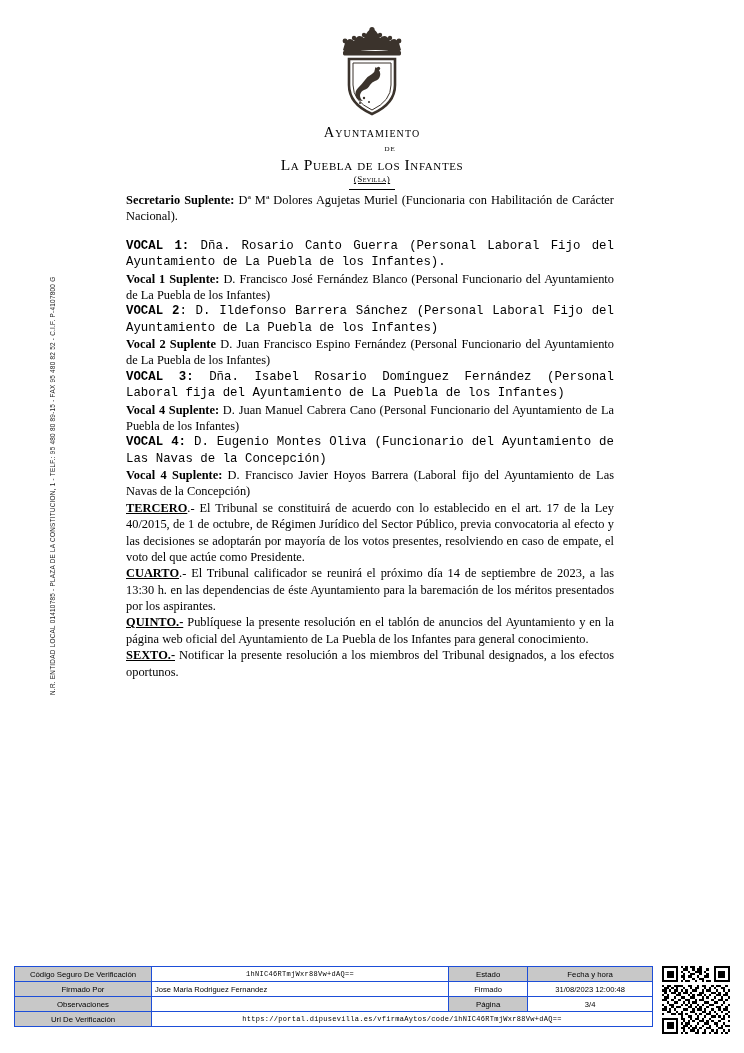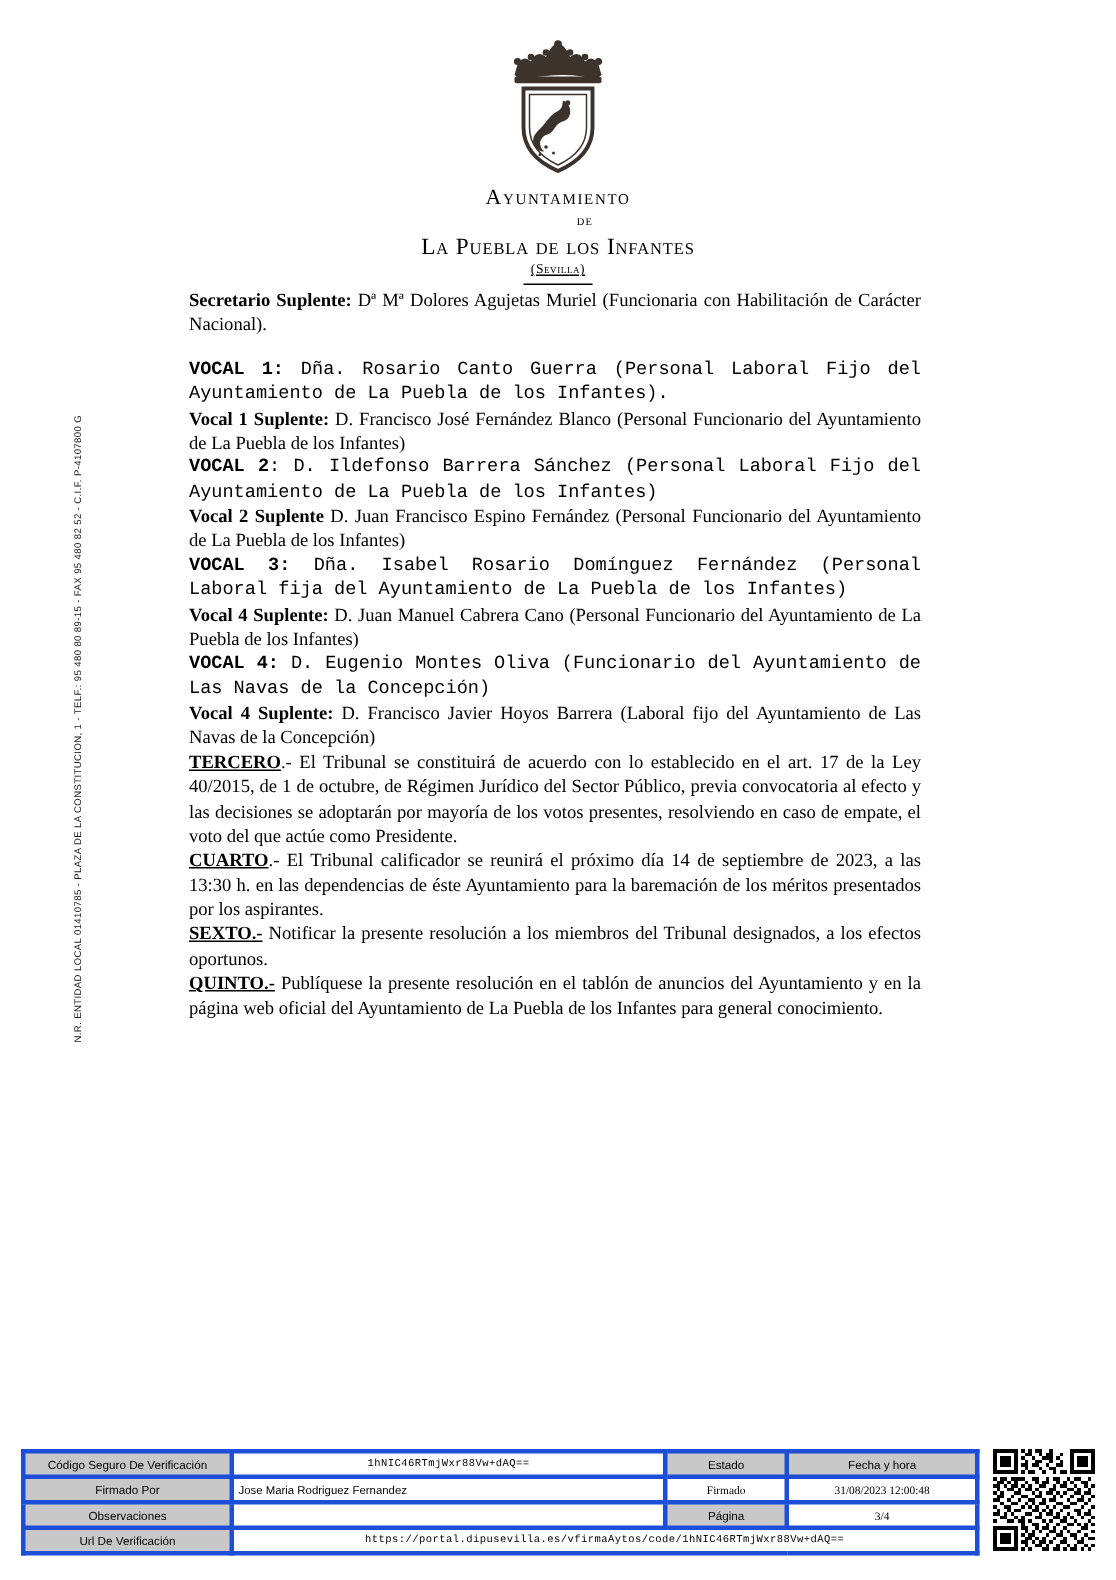--- a/index.html
+++ b/index.html
@@ -122,34 +122,33 @@
   }
   table.verif {
     border-collapse: collapse;
     width: 640px;
     table-layout: fixed;
     font-family: "Liberation Sans", sans-serif;
     font-size: 7.6px;
     color: #000;
   }
   table.verif td {
-    border: 3px solid #1d4ed8;
+    border: 1px solid #1d4ed8;
     height: 14px;
     padding: 0 3px;
     vertical-align: middle;
   }
   .lbl {
     background: #c8c8c8;
     text-align: center;
     width: 130px;
     font-size: 7.8px;
   }
   .val-center {
     text-align: center;
-    font-family: Liberation Serif, serif;
   }
   .val-left {
     text-align: left;
   }
   .mono {
     font-family: "Liberation Mono", monospace;
     font-size: 7px;
     letter-spacing: 0.3px;
   }
   .col-estado { width: 72px; }
@@ -211,23 +210,23 @@
   <p class="block"><b>Vocal 4 Suplente:</b><span> D. Juan Manuel Cabrera Cano  (Personal Funcionario del Ayuntamiento de La Puebla de los Infantes)</span></p>
 
   <p class="block tight"><b>VOCAL 4:</b><span> D. Eugenio Montes Oliva (Funcionario del Ayuntamiento de Las Navas de la Concepción)</span></p>
   <p class="block"><b>Vocal 4 Suplente:</b><span> D. Francisco Javier Hoyos Barrera (Laboral fijo del Ayuntamiento de Las Navas de la Concepción)</span></p>
 
 
   <p class="block"><span class="u-bold">TERCERO</span><span>.- El Tribunal se constituirá de acuerdo con lo establecido en el art. 17 de la Ley 40/2015, de 1 de octubre, de Régimen Jurídico del Sector Público, previa convocatoria al efecto y las decisiones se adoptarán por mayoría de los votos presentes, resolviendo en caso de empate, el voto del que actúe como Presidente.</span></p>
 
   <p class="block"><span class="u-bold">CUARTO</span><span>.- El Tribunal calificador se reunirá el próximo día 14 de septiembre de 2023, a las 13:30 h. en las dependencias de éste Ayuntamiento para la baremación de los méritos presentados por los aspirantes.</span></p>
 
+  <p class="block"><span class="u-bold">QUINTO.-</span><span> Publíquese la presente resolución en el tablón de anuncios del Ayuntamiento y en la página web oficial del Ayuntamiento de La Puebla de los Infantes para general conocimiento.</span></p>
+
   <p class="block"><span class="u-bold">SEXTO.-</span><span>  Notificar la presente resolución a los miembros del Tribunal designados, a los efectos oportunos.</span></p>
-
-  <p class="block"><span class="u-bold">QUINTO.-</span><span> Publíquese la presente resolución en el tablón de anuncios del Ayuntamiento y en la página web oficial del Ayuntamiento de La Puebla de los Infantes para general conocimiento.</span></p>
 
 </div>
 
 <div class="footer">
   <table class="verif">
     <tbody>
       <tr>
         <td class="lbl">Código Seguro De Verificación</td>
         <td class="val-center mono">1hNIC46RTmjWxr88Vw+dAQ==</td>
         <td class="lbl col-estado">Estado</td>

